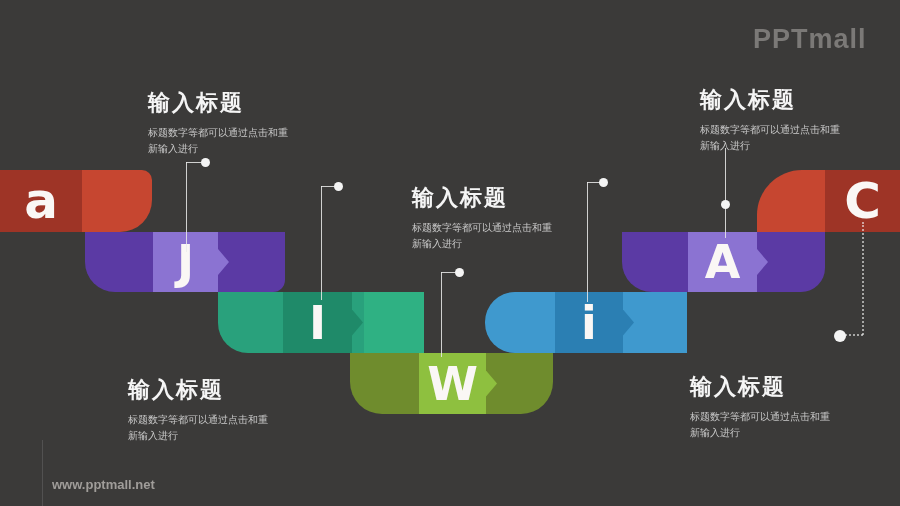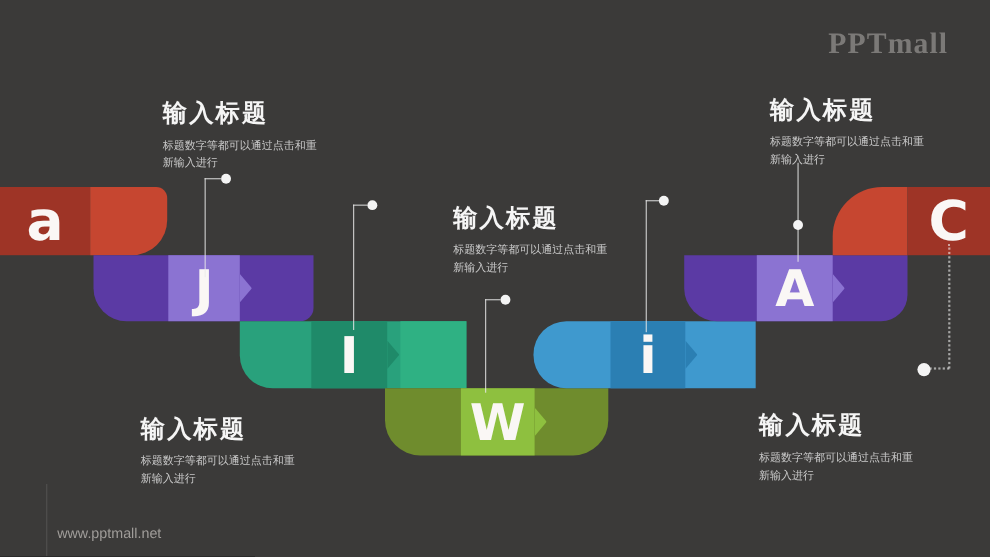--- a/index.html
+++ b/index.html
@@ -32,22 +32,22 @@
   .tb-title{font-size:22px;font-weight:bold;letter-spacing:2px;color:#f5f5f5;white-space:nowrap;}
   .tb-body{margin-top:7px;font-size:10px;line-height:16px;color:#c9c9c9;letter-spacing:0;white-space:nowrap;}
   .tb-tl{left:148px;top:88px;}
   .tb-tr{left:700px;top:85px;}
   .tb-c {left:412px;top:183px;}
   .tb-bl{left:128px;top:375px;}
   .tb-br{left:690px;top:372px;}
 
   
   #logo{position:absolute;left:753px;top:24px;font-size:27px;font-weight:bold;
-        letter-spacing:1px;color:#7b7977;font-family:Liberation Serif, serif;}
-  #watermark{position:absolute;left:52px;top:477px;font-size:13px;color:#a09d9a;}
+        letter-spacing:1px;color:#7b7977;font-family:Liberation Sans, sans-serif;}
+  #watermark{position:absolute;left:52px;top:477px;font-size:13px;color:#a09d9a;font-weight:bold;}
   #corner-line{position:absolute;left:42px;top:440px;width:1px;height:66px;background:rgba(255,255,255,.12);}
 </style>
 </head>
 <body>
 
 <div id="slide">
 
   <div class="band red-dark" style="left:0;top:170px;width:82px;height:62px;display:flex;align-items:center;justify-content:center;">
     <span class="seg-letter" style="font-size:50px;">a</span>
   </div>

